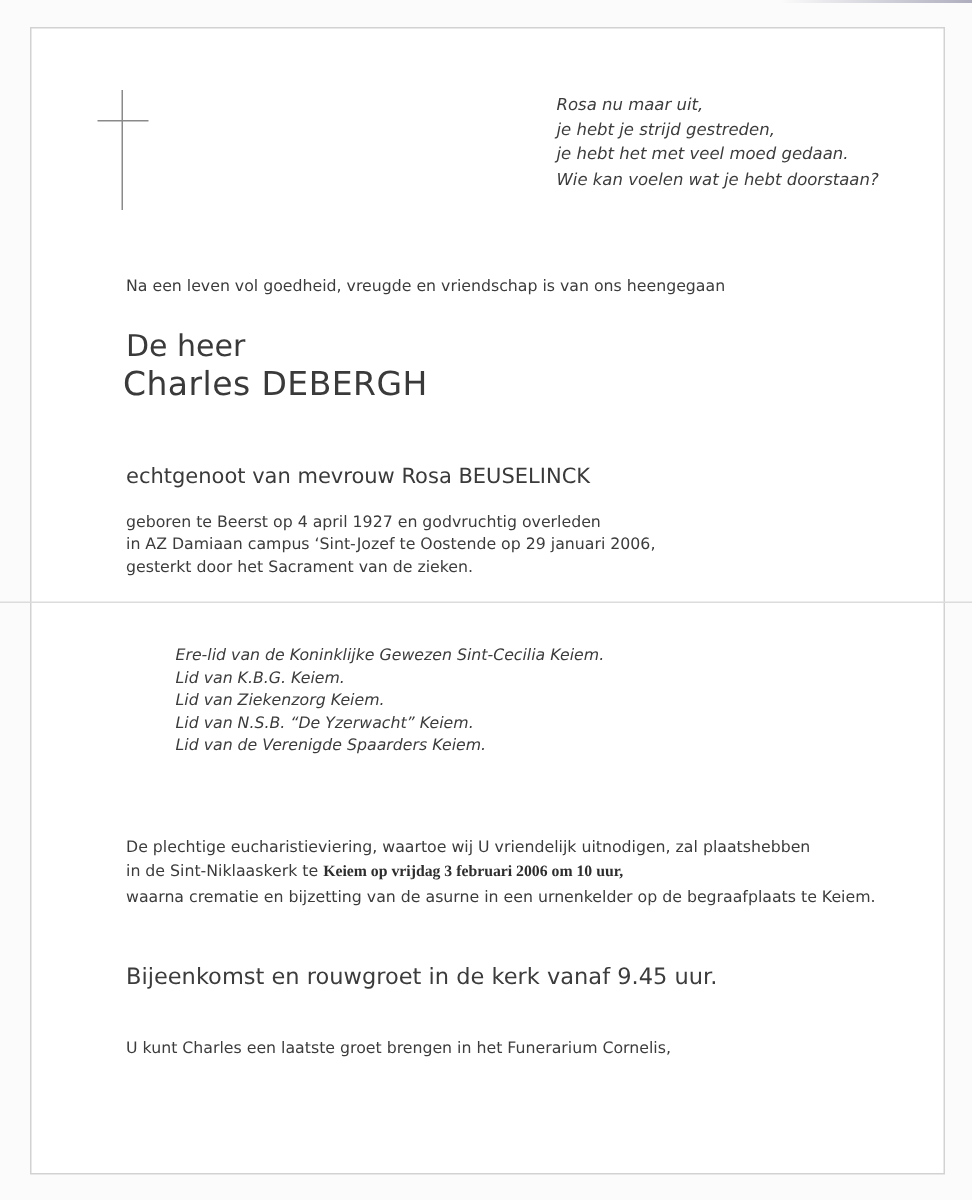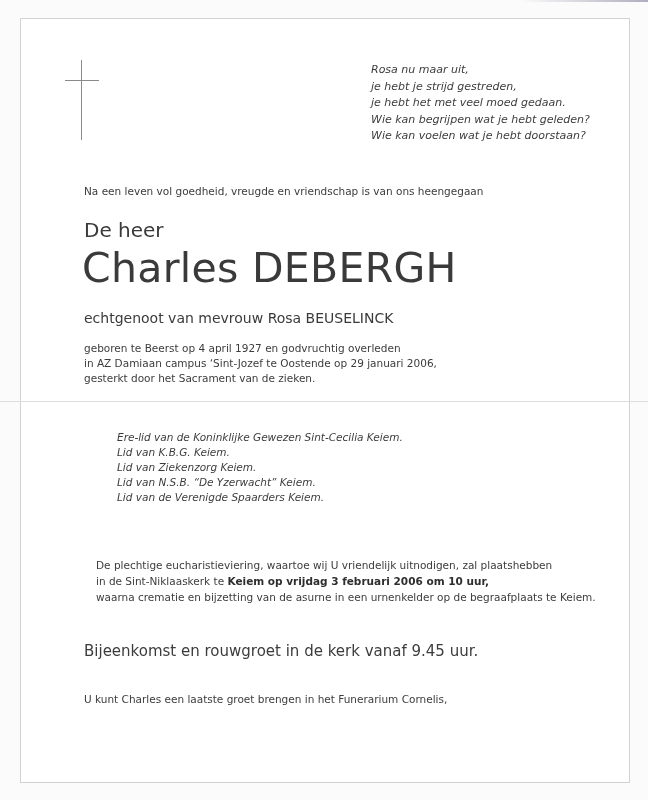--- a/index.html
+++ b/index.html
@@ -71,21 +71,21 @@
     .title-prefix {
       position: absolute;
       left: 84px; top: 218px;
       font-size: 20px;
       color: #3a3a3a;
       white-space: nowrap;
     }
     .name {
       position: absolute;
       left: 82px; top: 244px;
-      font-size: 41px;
+      font-size: 22px;
       color: #3a3a3a;
       letter-spacing: 0.3px;
       white-space: nowrap;
     }
     .spouse {
       position: absolute;
       left: 84px; top: 310px;
       font-size: 14px;
       color: #3a3a3a;
       white-space: nowrap;
@@ -102,27 +102,27 @@
       position: absolute;
       left: 117px; top: 430px;
       font-style: italic;
       font-size: 10.5px;
       line-height: 15px;
       color: #3c3c3c;
     }
     .memberships div { white-space: nowrap; }
     .ceremony {
       position: absolute;
-      left: 96px; top: 557px;
+      left: 84px; top: 557px;
       font-size: 10.5px;
       line-height: 16px;
       color: #3c3c3c;
     }
     .ceremony div { white-space: nowrap; }
-    .ceremony b { font-weight: bold; color: #2e2e2e; }
+    .ceremony b { font-weight: bold; color: #2e2e2e; font-family: Liberation Serif, serif; }
     .gathering {
       position: absolute;
       left: 84px; top: 642px;
       font-size: 15px;
       color: #3c3c3c;
       white-space: nowrap;
     }
     .visit {
       position: absolute;
       left: 84px; top: 691px;
@@ -143,21 +143,20 @@
 
 <div class="cross">
   <div class="v"></div>
   <div class="h"></div>
 </div>
 
 <div class="poem">
   <div>Rosa nu maar uit,</div>
   <div>je hebt je strijd gestreden,</div>
   <div>je hebt het met veel moed gedaan.</div>
-  <div>Wie kan begrijpen wat je hebt geleden?</div>
   <div>Wie kan voelen wat je hebt doorstaan?</div>
 </div>
 
 <div class="intro">Na een leven vol goedheid, vreugde en vriendschap is van ons heengegaan</div>
 
 <div class="title-prefix">De heer</div>
 
 <div class="name">Charles DEBERGH</div>
 
 <div class="spouse">echtgenoot van mevrouw Rosa BEUSELINCK</div>

